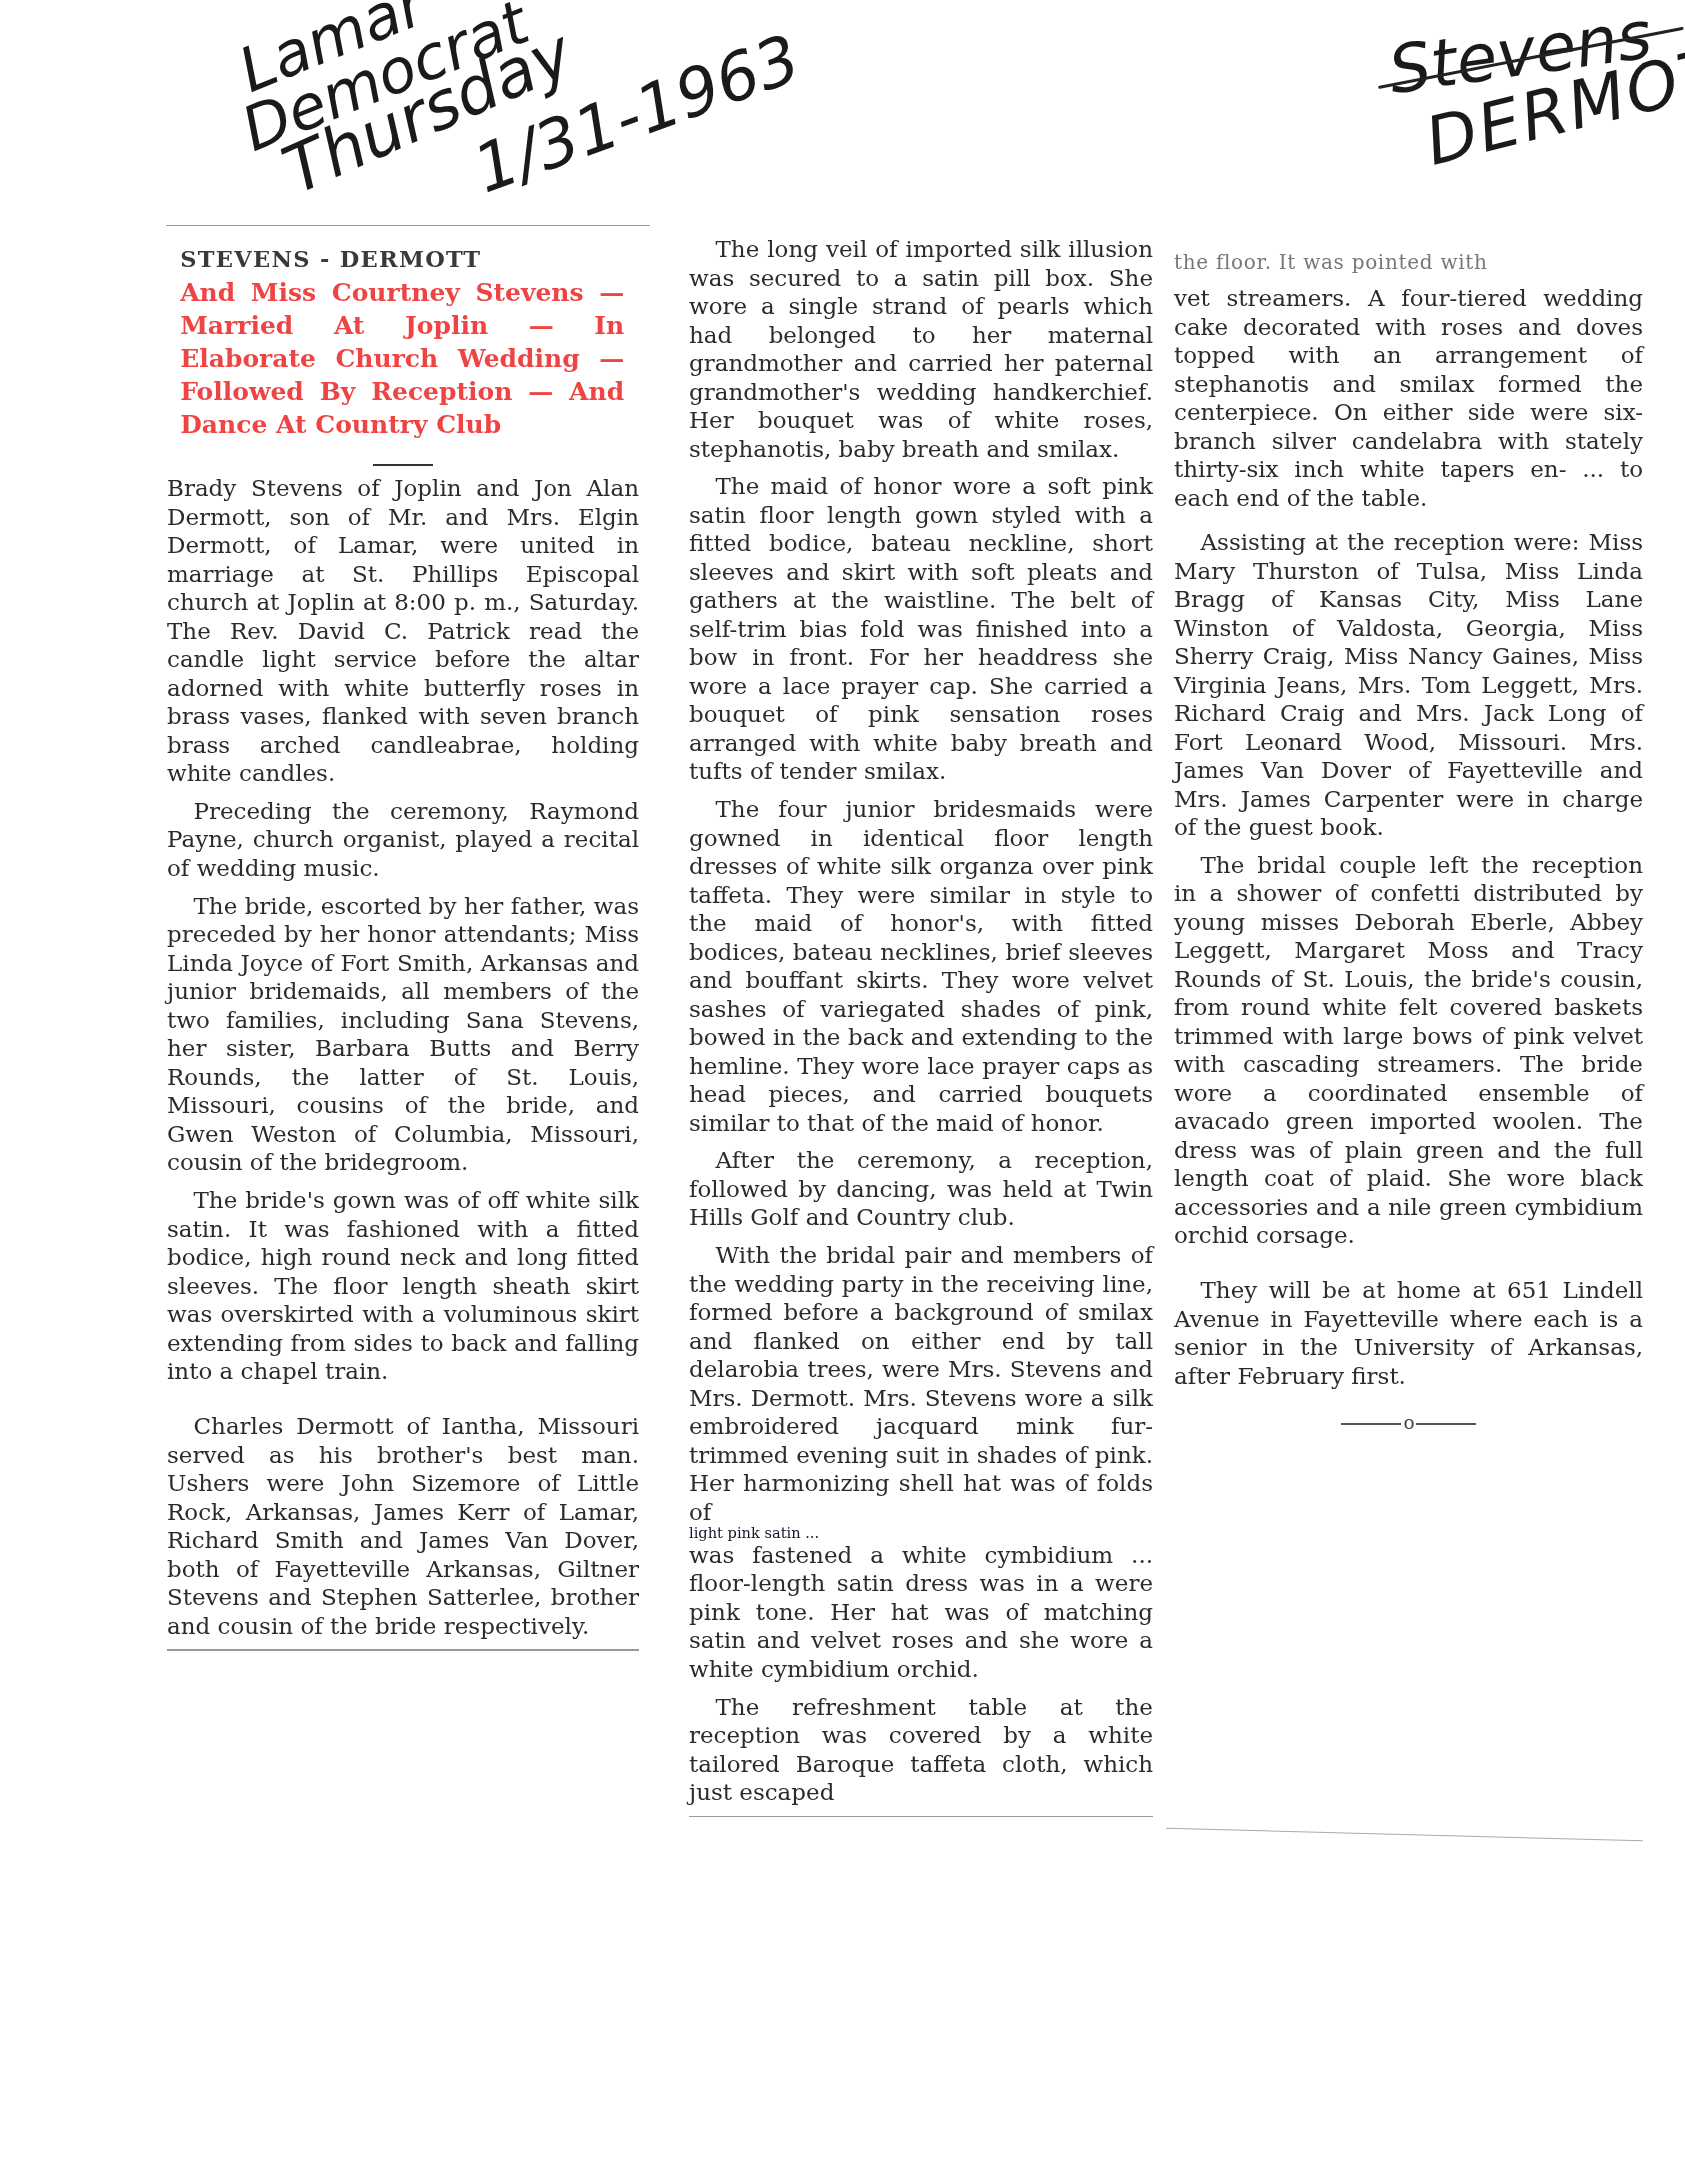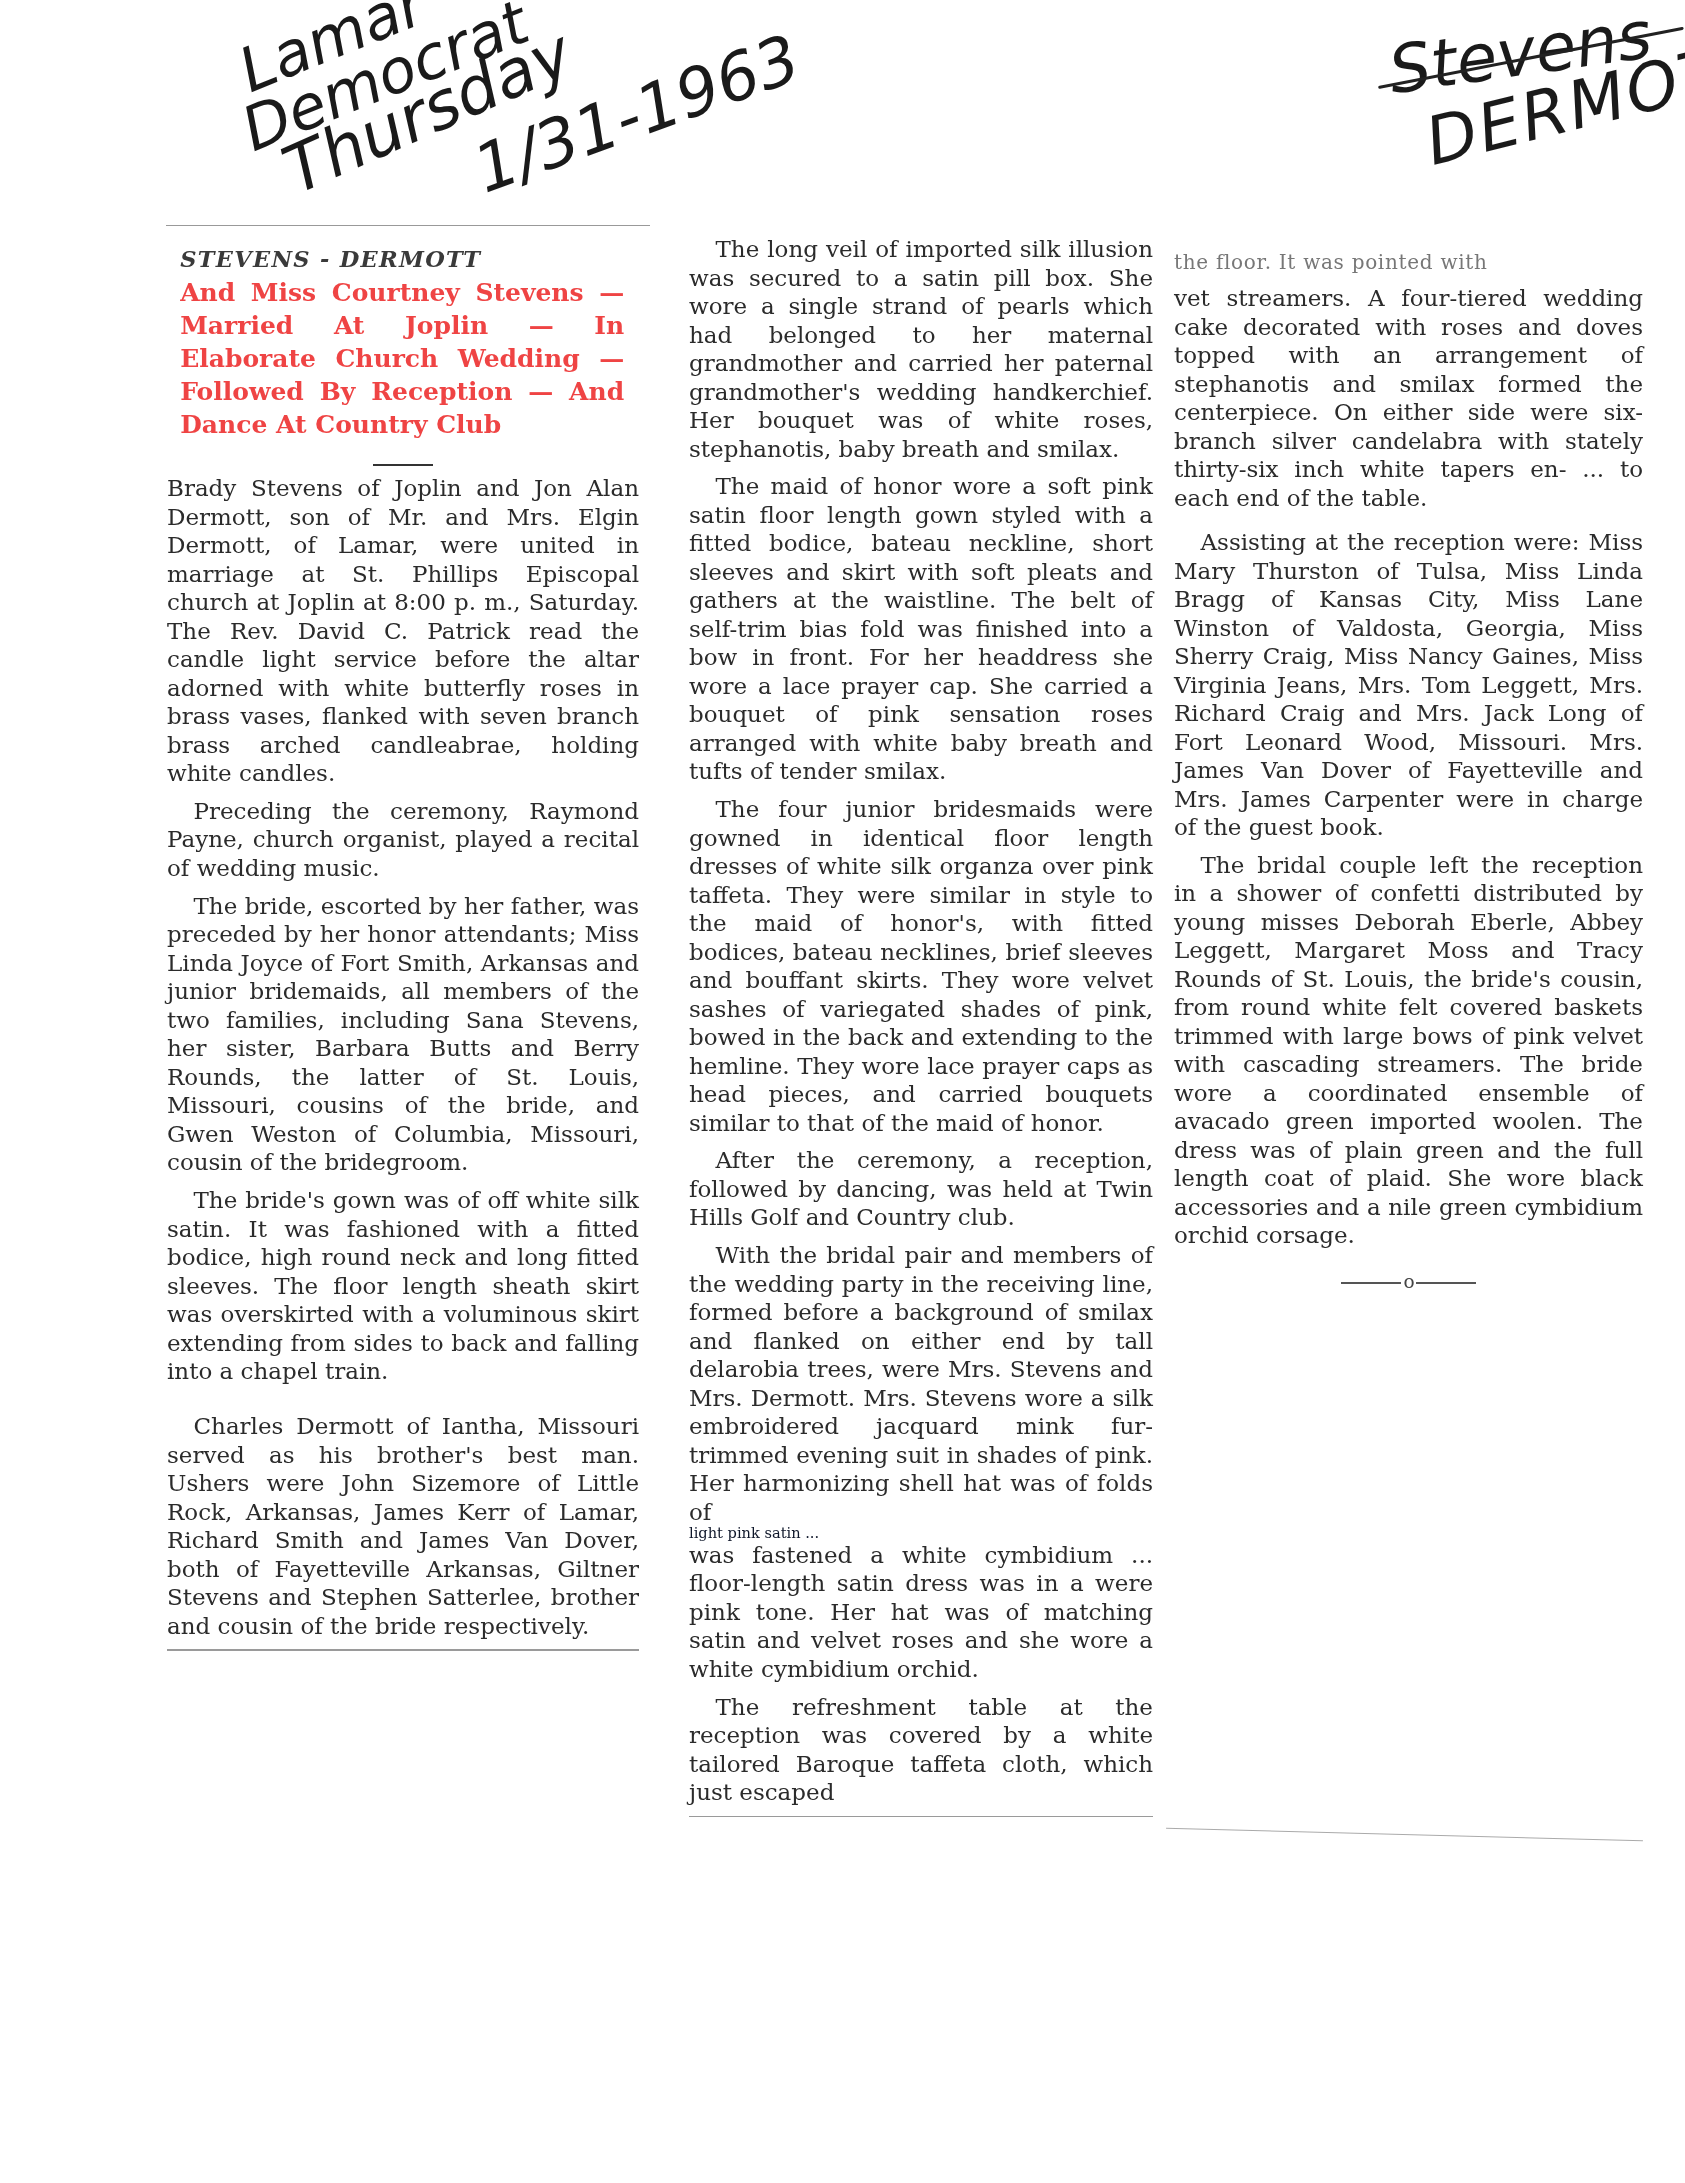--- a/index.html
+++ b/index.html
@@ -23,21 +23,21 @@
     position: absolute; text-align: justify; font-size: 23px; line-height: 28.5px; color: #2b2b2b;
   }
   .clip-col p { margin: 0 0 9.3px 0; text-indent: 26.5px; }
   .clip-col p.noindent { text-indent: 0; }
   .col-left { left: 167px; top: 245px; width: 472px; }
   .col-mid { left: 689px; top: 235px; width: 464px; }
   .col-right { left: 1174px; top: 252px; width: 469px; }
 
   .kicker {
     font-family: "DejaVu Serif", serif; font-weight: bold; font-size: 22.5px; letter-spacing: 1.3px;
-    color: #3a3a3a; margin: 0 0 2.6px 13.2px; text-transform: uppercase; filter: blur(0.4px); font-style: italic;
+    color: #3a3a3a; margin: 0 0 2.6px 13.2px; text-transform: uppercase; filter: blur(0.4px);
   }
   .headline {
     font-family: "DejaVu Serif", serif; font-weight: bold; font-size: 25px; line-height: 33px;
     color: #ef4444; margin: 0 0 0 13.2px; text-align: justify; width: 444px;
   }
   .short-rule { width: 60px; height: 2.6px; background: #333; margin: 22.5px auto 8px auto; }
   .col-rule-top { position: absolute; left: 166px; top: 225px; width: 484px; height: 1.3px; background: #999; }
   .col-end-rule { height: 1.3px; background: #9a9a9a; margin-top: 6.6px; }
   .faded { color: #0f172a; }
   .garbled { color: #777; letter-spacing: 0.7px; }
@@ -79,16 +79,17 @@
   <p class="noindent">was fastened a white cymbidium ... floor-length satin dress was in a were pink tone. Her hat was of matching satin and velvet roses and she wore a white cymbidium orchid.</p>
   <p>The refreshment table at the reception was covered by a white tailored Baroque taffeta cloth, which just escaped</p>
   <div class="col-end-rule"></div>
 </div>
 
 <div class="clip-col col-right">
   <p class="noindent garbled" style="margin-bottom:12px;font-size:20px;line-height:20px;">the floor. It was pointed with</p>
   <p class="noindent" style="margin-bottom:16px">vet streamers. A four-tiered wedding cake decorated with roses and doves topped with an arrangement of stephanotis and smilax formed the centerpiece. On either side were six-branch silver candelabra with stately thirty-six inch white tapers en- ... to each end of the table.</p>
   <p>Assisting at the reception were: Miss Mary Thurston of Tulsa, Miss Linda Bragg of Kansas City, Miss Lane Winston of Valdosta, Georgia, Miss Sherry Craig, Miss Nancy Gaines, Miss Virginia Jeans, Mrs. Tom Leggett, Mrs. Richard Craig and Mrs. Jack Long of Fort Leonard Wood, Missouri. Mrs. James Van Dover of Fayetteville and Mrs. James Carpenter were in charge of the guest book.</p>
   <p>The bridal couple left the reception in a shower of confetti distributed by young misses Deborah Eberle, Abbey Leggett, Margaret Moss and Tracy Rounds of St. Louis, the bride's cousin, from round white felt covered baskets trimmed with large bows of pink velvet with cascading streamers. The bride wore a coordinated ensemble of avacado green imported woolen. The dress was of plain green and the full length coat of plaid. She wore black accessories and a nile green cymbidium orchid corsage.</p>
+  <p style="margin-top:26.5px">They will be at home at 651 Lindell Avenue in Fayetteville where each is a senior in the University of Arkansas, after February first.</p>
   <div class="end-mark">o</div>
 </div>
 <div class="right-bottom-rule"></div>
 
 
 </body></html>

